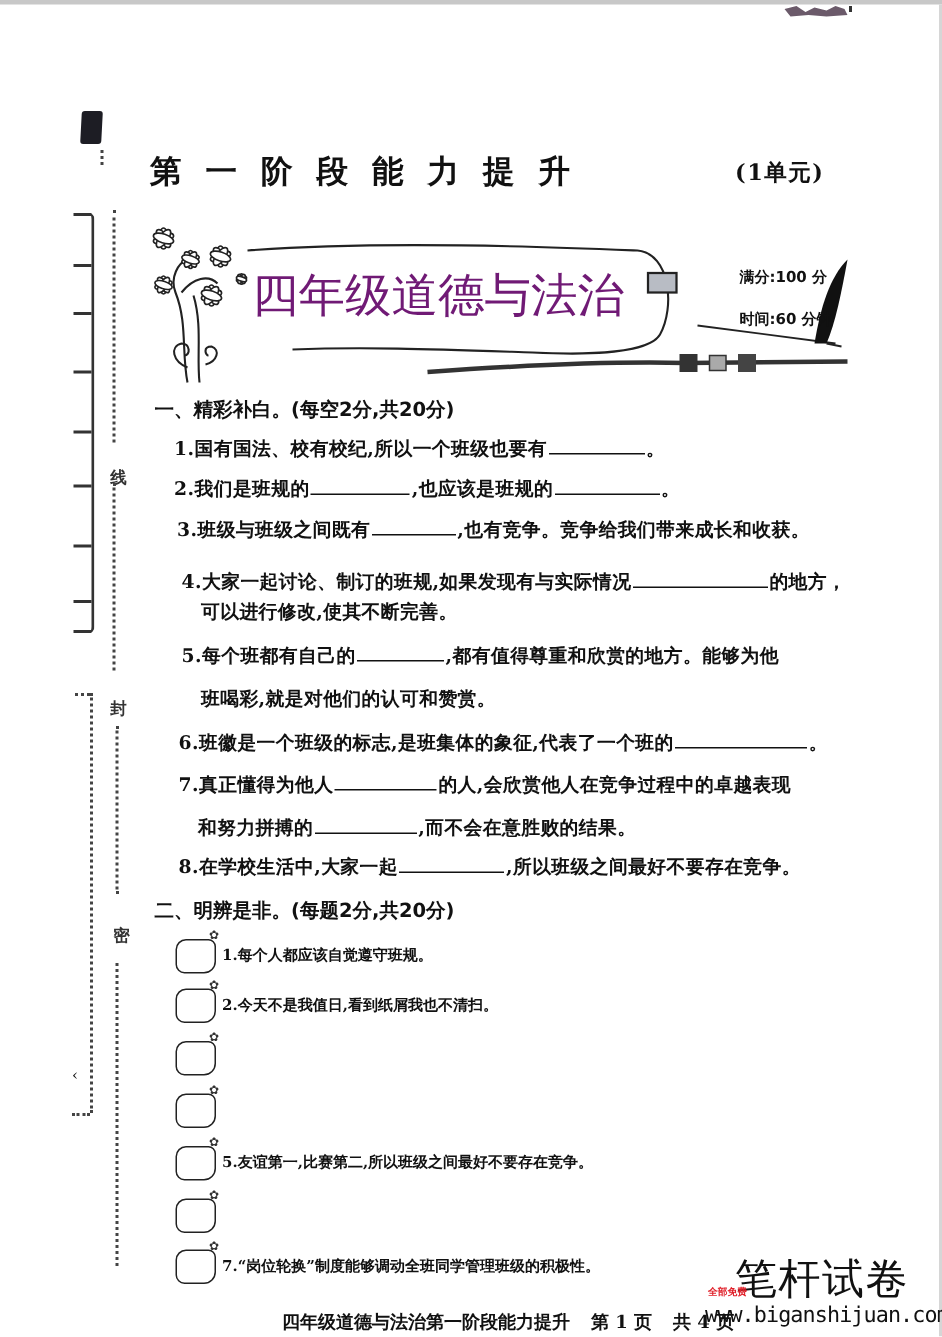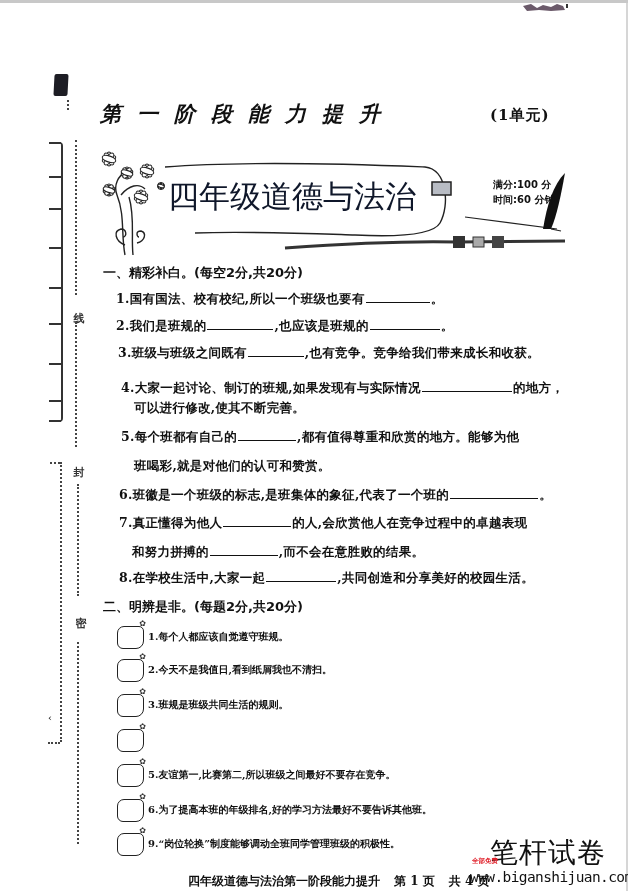--- a/index.html
+++ b/index.html
@@ -11,25 +11,25 @@
 
     
     .bind-block { position: absolute; left: 54px; top: 74px; width: 14px; height: 22px; background: #1d1d24; border-radius: 2px; transform: skewX(-3deg); }
     .dots { position: absolute; border-left: 2px dotted #444; width: 0; }
     .ruler { position: absolute; left: 49px; top: 142px; width: 14px; height: 280px; border-right: 2px solid #333; border-radius: 0 4px 4px 0; }
     .ruler .tick { position: absolute; left: 0; width: 12px; height: 0; border-top: 2px solid #333; }
     .side-char { position: absolute; font-size: 11px; font-weight: bold; color: #333; writing-mode: vertical-rl; font-family: "DejaVu Sans", sans-serif; }
     .bracket-dots { position: absolute; border-top: 2px dotted #444; height: 0; }
 
     
-    .page-title { position: absolute; left: 100px; top: 100px; font-size: 21px; font-weight: bold; letter-spacing: 16px; font-family: "DejaVu Serif", serif; white-space: nowrap; font-style: italic; }
+    .page-title { position: absolute; left: 100px; top: 100px; font-size: 21px; font-weight: bold; letter-spacing: 16px; font-family: "DejaVu Serif", serif; white-space: nowrap; }
     .page-title-unit { position: absolute; left: 450px; top: 106px; font-size: 15px; font-weight: bold; letter-spacing: 1px; white-space: nowrap; margin-left: 40px; }
 
     .banner { position: absolute; left: 95px; top: 145px; width: 480px; height: 115px; }
-    .banner-title { position: absolute; left: 168px; top: 176px; font-size: 31px; font-family: "DejaVu Sans", sans-serif; font-weight: 300; letter-spacing: 0px; color: #0f172a; white-space: nowrap; }
+    .banner-title { position: absolute; left: 168px; top: 176px; font-size: 31px; font-family: "DejaVu Sans", sans-serif; font-weight: 300; letter-spacing: 0px; color: #701a75; white-space: nowrap; }
     .score-line { position: absolute; left: 461px; font-size: 10px; font-weight: bold; font-family: "DejaVu Sans", sans-serif; white-space: nowrap; margin-left: 32px; }
 
     
     .section-title { position: absolute; left: 103px; font-size: 13px; font-weight: bold; font-family: "DejaVu Sans", sans-serif; white-space: nowrap; }
     .q { position: absolute; font-size: 12.5px; font-weight: bold; white-space: nowrap; font-family: "DejaVu Serif", serif; letter-spacing: 0.3px; }
     .blank { display: inline-block; border-bottom: 1.5px solid #111; height: 12px; vertical-align: baseline; margin: 0 1px; }
 
     .tf-row { position: absolute; left: 117px; height: 26px; display: flex; align-items: center; }
     .tf-box { position: relative; width: 27px; height: 23px; border: 1.5px solid #222; border-radius: 7px 5px 8px 6px; background: #fff; }
     .tf-bow { position: absolute; right: -3px; top: -7px; font-size: 8px; line-height: 8px; color: #333; }
@@ -141,21 +141,21 @@
   <path d="M448 84 C 452 60, 458 40, 470 28 C 466 50, 462 70, 456 84 Z" fill="#111"></path>
   <path d="M456 84 L 466 86" stroke="#222" stroke-width="1.2"></path>
 
   <path d="M190 103 C 260 98, 320 96, 362 97 L 470 96" fill="none" stroke="#333" stroke-width="3"></path>
   <rect x="358" y="91" width="12" height="12" fill="#333"></rect>
   <rect x="378" y="92" width="11" height="10" fill="#aaa" stroke="#333" stroke-width="1"></rect>
   <rect x="397" y="91" width="12" height="12" fill="#444"></rect>
 </svg>
 <div class="banner-title">四年级道德与法治</div>
 <div class="score-line" style="top:178px;">满分:100 分</div>
-<div class="score-line" style="top:193px;text-align:right;">时间:60 分钟</div>
+<div class="score-line" style="top:206px;text-align:right;">时间:60 分钟</div>
 
 <div class="section-title" style="top:264px;">一、精彩补白。(每空2分,共20分)</div>
 
 <div class="q" style="left:116px; top:291px;">
   <span>1.</span><span>国有国法、校有校纪,所以一个班级也要有</span><span class="blank" style="width:64px;"></span><span>。</span>
 </div>
 
 <div class="q" style="left:116px; top:318px;">
   <span>2.</span><span>我们是班规的</span><span class="blank" style="width:66px;"></span><span>,也应该是班规的</span><span class="blank" style="width:70px;"></span><span>。</span>
 </div>
@@ -179,65 +179,63 @@
 </div>
 
 <div class="q" style="left:119px; top:515px;text-align:center;">
   <span>7.</span><span>真正懂得为他人</span><span class="blank" style="width:68px;"></span><span>的人,会欣赏他人在竞争过程中的卓越表现</span>
 </div>
 <div class="q" style="left:132px; top:544px;">
   <span>和努力拼搏的</span><span class="blank" style="width:68px;"></span><span>,而不会在意胜败的结果。</span>
 </div>
 
 <div class="q" style="left:119px; top:570px;">
-  <span>8.</span><span>在学校生活中,大家一起</span><span class="blank" style="width:70px;"></span><span>,共同创造和分享美好的校园生活。</span>
+  <span>8.</span><span>在学校生活中,大家一起</span><span class="blank" style="width:70px;"></span><span>,所以班级之间最好不要存在竞争。</span>
 </div>
 
 <div class="section-title" style="top:598px;">二、明辨是非。(每题2分,共20分)</div>
 
 <div class="tf-row" style="top:624px;">
   <div class="tf-box">
       <span class="tf-bow">✿</span>
     </div>
   <span class="tf-text">1.每个人都应该自觉遵守班规。</span>
 </div>
 <div class="tf-row" style="top:657px;">
   <div class="tf-box">
       <span class="tf-bow">✿</span>
     </div>
   <span class="tf-text">2.今天不是我值日,看到纸屑我也不清扫。</span>
 </div>
 <div class="tf-row" style="top:692px;">
   <div class="tf-box">
       <span class="tf-bow">✿</span>
     </div>
-  <span class="tf-text">3.班规是班级共同生活的规则。</span>
 </div>
 <div class="tf-row" style="top:727px;">
   <div class="tf-box">
       <span class="tf-bow">✿</span>
     </div>
 </div>
 <div class="tf-row" style="top:762px;">
   <div class="tf-box">
       <span class="tf-bow">✿</span>
     </div>
   <span class="tf-text">5.友谊第一,比赛第二,所以班级之间最好不要存在竞争。</span>
 </div>
 <div class="tf-row" style="top:797px;">
   <div class="tf-box">
       <span class="tf-bow">✿</span>
     </div>
-  <span class="tf-text">6.为了提高本班的年级排名,好的学习方法最好不要告诉其他班。</span>
 </div>
 <div class="tf-row" style="top:831px;">
   <div class="tf-box">
       <span class="tf-bow">✿</span>
     </div>
-  <span class="tf-text">9.“岗位轮换”制度能够调动全班同学管理班级的积极性。</span>
+  <span class="tf-text">7.“岗位轮换”制度能够调动全班同学管理班级的积极性。</span>
 </div>
 
 <div class="footer">
   <span>四年级道德与法治第一阶段能力提升</span><span>第 1 页</span><span>共 4 页</span>
 </div>
 
 <div class="wm-cn">笔杆试卷</div>
 <div class="wm-free">全部免费</div>
 <div class="wm-url">www.biganshijuan.com</div>
 

